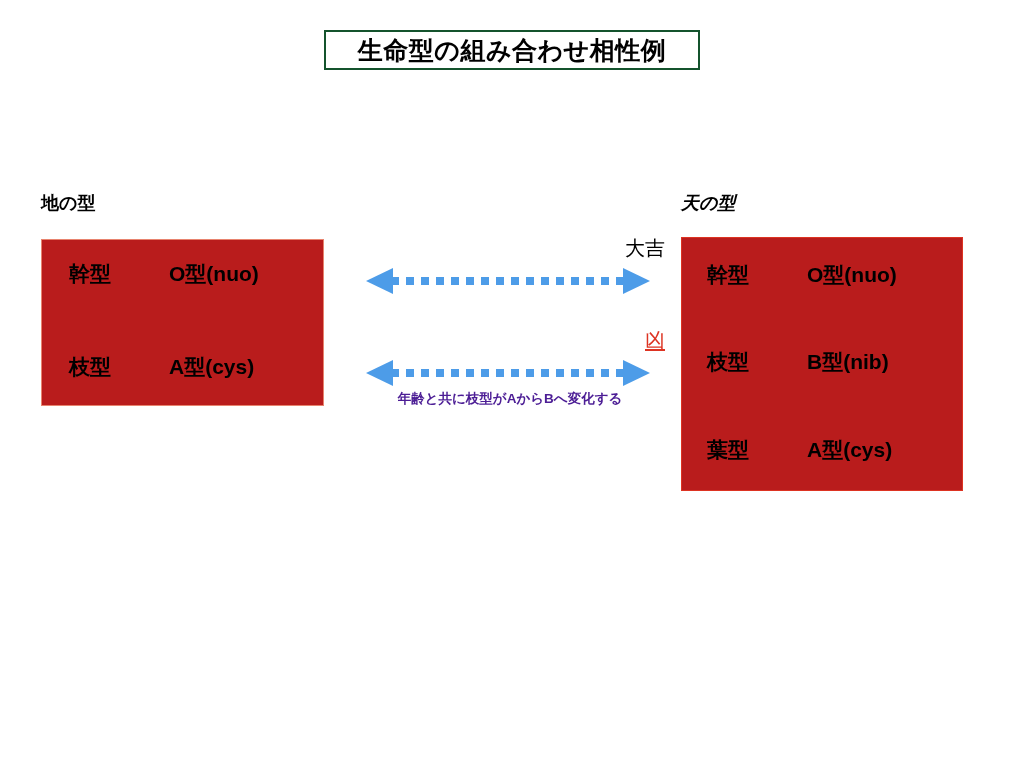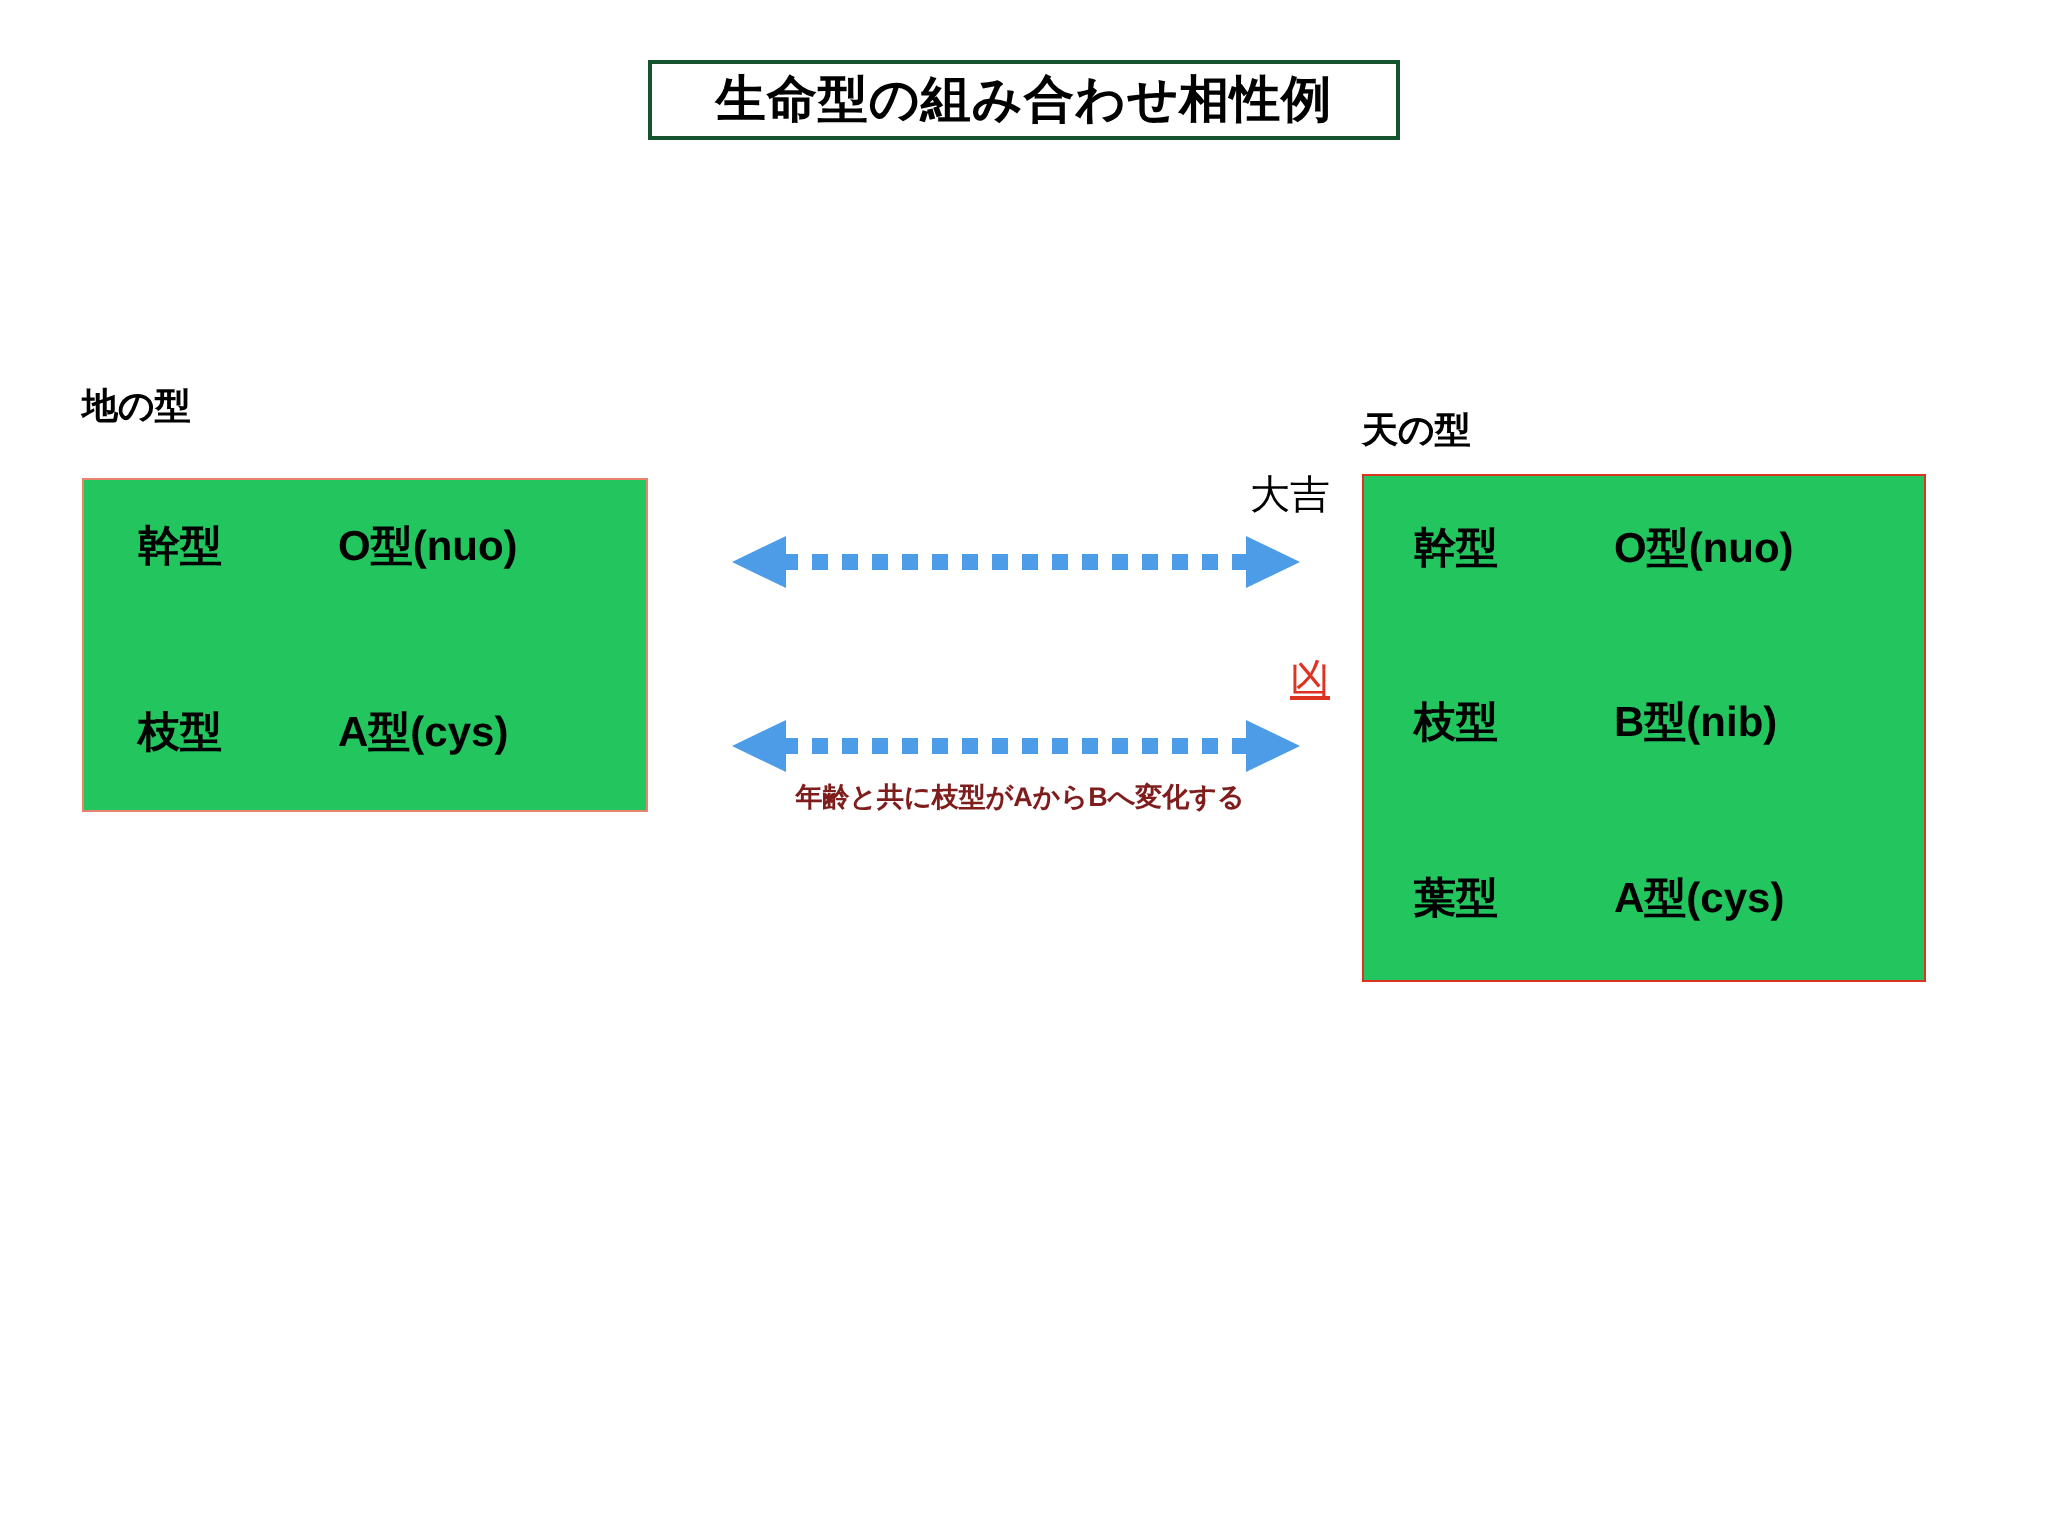--- a/index.html
+++ b/index.html
@@ -40,27 +40,27 @@
   
   .column-heading {
     position: absolute;
     font-size: 18px;
     font-weight: bold;
     text-align: left;
     line-height: 1;
     white-space: nowrap;
   }
   #heading-left  { left: 41px;  top: 194px; width: 283px; }
-  #heading-right { left: 681px; top: 206px; width: 282px; }
+  #heading-right { left: 681px; top: 194px; width: 282px; font-style: italic; }
 
   
   .type-box {
     position: absolute;
     box-sizing: border-box;
-    background: #22c55e;
+    background: #b91c1c;
   }
   #box-left {
     left: 41px;
     top: 239px;
     width: 283px;
     height: 167px;
     border: 1px solid #e8836e;
   }
   #box-right {
     left: 681px;
@@ -179,21 +179,21 @@
   }
 
   #connector-note {
     position: absolute;
     left: 0;
     top: 162px;
     width: 310px;
     text-align: center;
     font-size: 13.5px;
     font-weight: bold;
-    color: #7f1d1d;
+    color: #4c1d95;
     line-height: 1;
     white-space: nowrap;
   }
 </style>
 </head>
 <body>
 
 <div id="slide-title">生命型の組み合わせ相性例</div>
 
 <div class="column-heading" id="heading-left">地の型</div>

